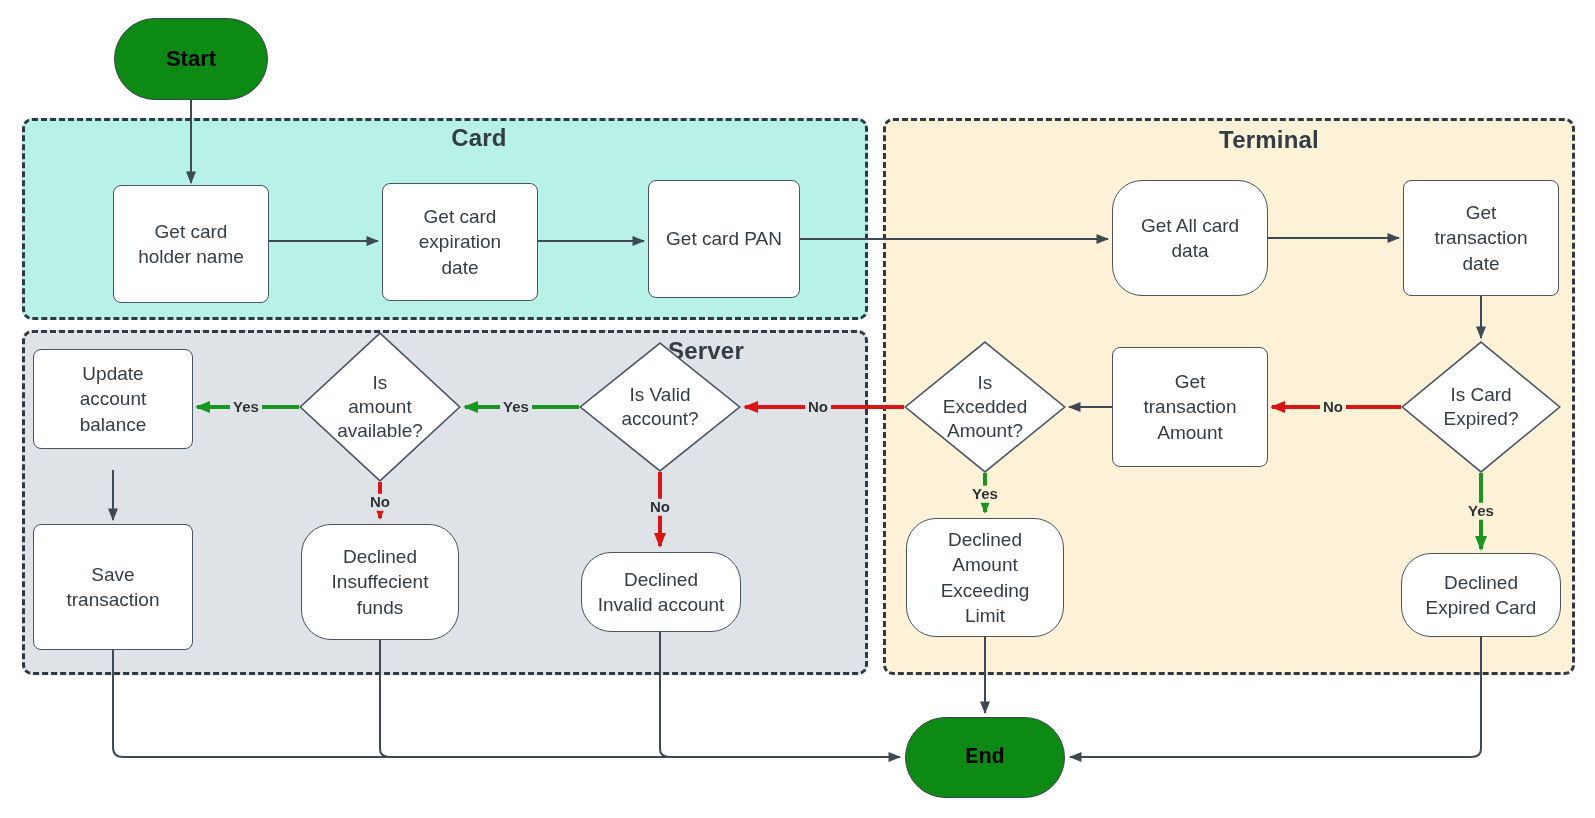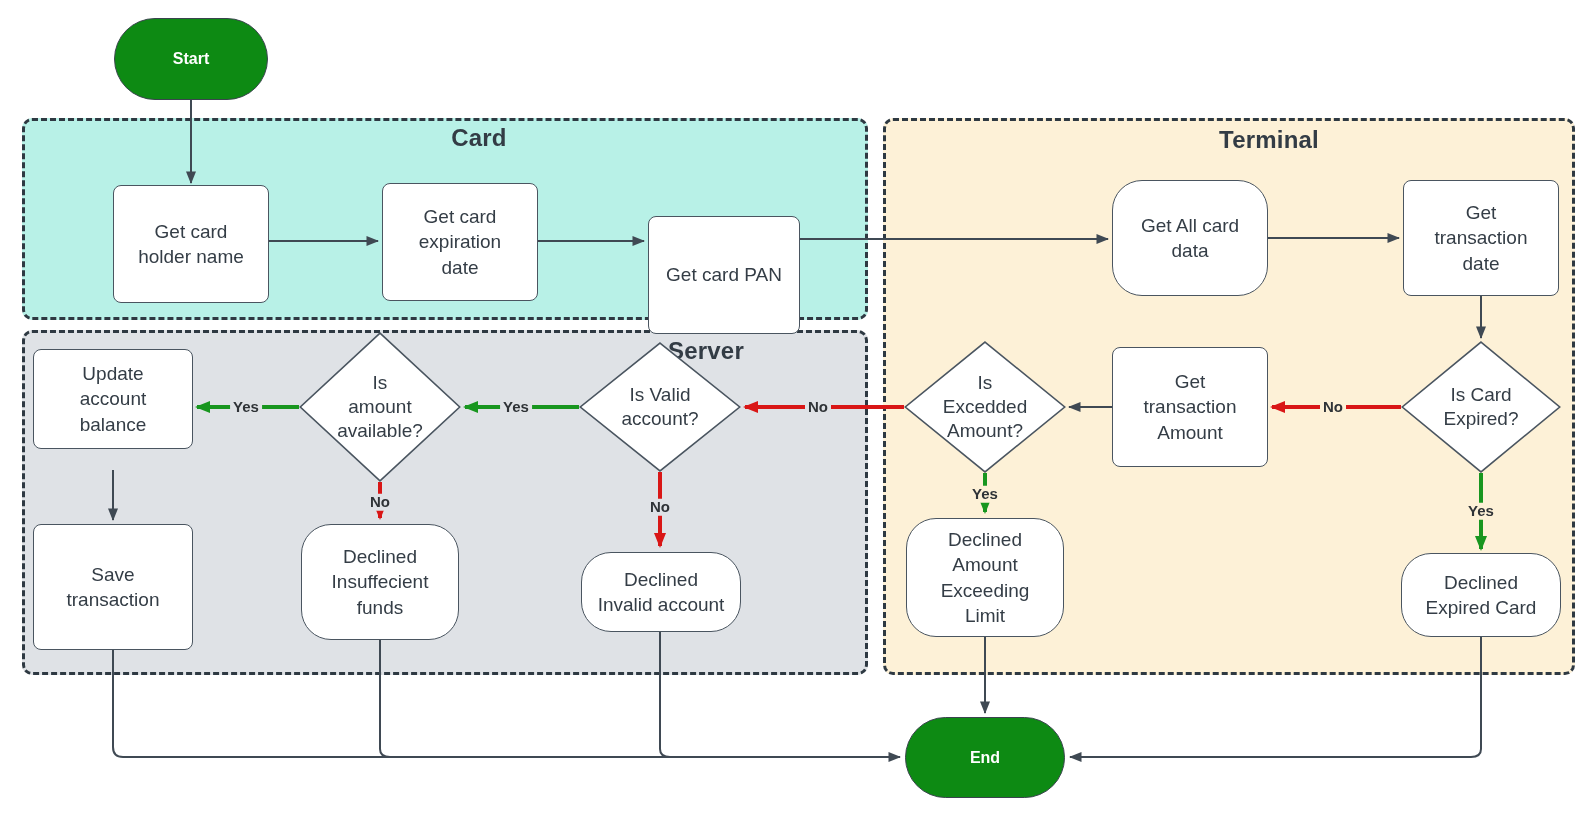--- a/index.html
+++ b/index.html
@@ -39,21 +39,21 @@
   .mk-green{fill:var(--arrow-green);}
   .mk-red{fill:var(--arrow-red);}
   .node{
     position:absolute;display:flex;align-items:center;justify-content:center;text-align:center;
     box-sizing:border-box;color:var(--text-dark);font-size:19px;line-height:1.32;white-space:pre-line;
   }
   .process{background:#ffffff;border:1.6px solid var(--node-border);border-radius:8px;}
   .rounded{background:#ffffff;border:1.6px solid var(--node-border);border-radius:30px;}
   .pill{
     background:var(--node-green);border:1.6px solid #3a444e;border-radius:42px;
-    color:#ffffff;font-weight:bold;font-size:16px;
+    color:#000000;font-weight:bold;font-size:22px;
   }
   .diamond{position:absolute;}
   .diamond svg{position:absolute;left:0;top:0;width:100%;height:100%;}
   .diamond .dlabel{
     position:absolute;left:0;top:0;right:0;bottom:0;display:flex;align-items:center;justify-content:center;
     text-align:center;color:var(--text-dark);font-size:19px;line-height:1.28;white-space:pre-line;
   }
   .edge-label{
     position:absolute;transform:translate(-50%,-50%);font-size:15px;font-weight:bold;color:#2f3337;
     padding:0 3px;line-height:1.1;
@@ -103,28 +103,28 @@
     <path class="e-red" d="M380,482 V518" marker-end="url(#mRed)"></path>
     <path class="e-dark" d="M113,470 V520" marker-end="url(#mDark)"></path>
     <path class="e-dark" d="M113,650 V747 Q113,757 123,757 H900" marker-end="url(#mDark)"></path>
     <path class="e-dark" d="M380,640 V749 Q380,757 390,757"></path>
     <path class="e-dark" d="M660,632 V749 Q660,757 670,757"></path>
     <path class="e-dark" d="M985,637 V713" marker-end="url(#mDark)"></path>
     <path class="e-dark" d="M1481,637 V749 Q1481,757 1471,757 H1070" marker-end="url(#mDark)"></path>
   </svg>
 
   <div class="node pill" style="left:114px;top:18px;width:154px;height:82px;"><span>Start</span></div>
-  <div class="node pill" style="left:905px;top:717px;width:160px;height:81px;"><span>End</span></div>
+  <div class="node pill" style="left:905px;top:717px;width:160px;height:81px;font-family:Liberation Mono, monospace;"><span>End</span></div>
 
   <div class="node process" style="left:113px;top:185px;width:156px;height:118px;"><span>Get card
 holder name</span></div>
   <div class="node process" style="left:382px;top:183px;width:156px;height:118px;"><span>Get card
 expiration
 date</span></div>
-  <div class="node process" style="left:648px;top:180px;width:152px;height:118px;margin-top:36px;"><span>Get card PAN</span></div>
+  <div class="node process" style="left:648px;top:180px;width:152px;height:118px;"><span>Get card PAN</span></div>
   <div class="node process" style="left:1112px;top:180px;width:156px;height:116px;border-radius:30px;"><span>Get All card
 data</span></div>
   <div class="node process" style="left:1403px;top:180px;width:156px;height:116px;"><span>Get
 transaction
 date</span></div>
   <div class="node process" style="left:1112px;top:347px;width:156px;height:120px;"><span>Get
 transaction
 Amount</span></div>
   <div class="node process" style="left:33px;top:349px;width:160px;height:100px;"><span>Update
 account

